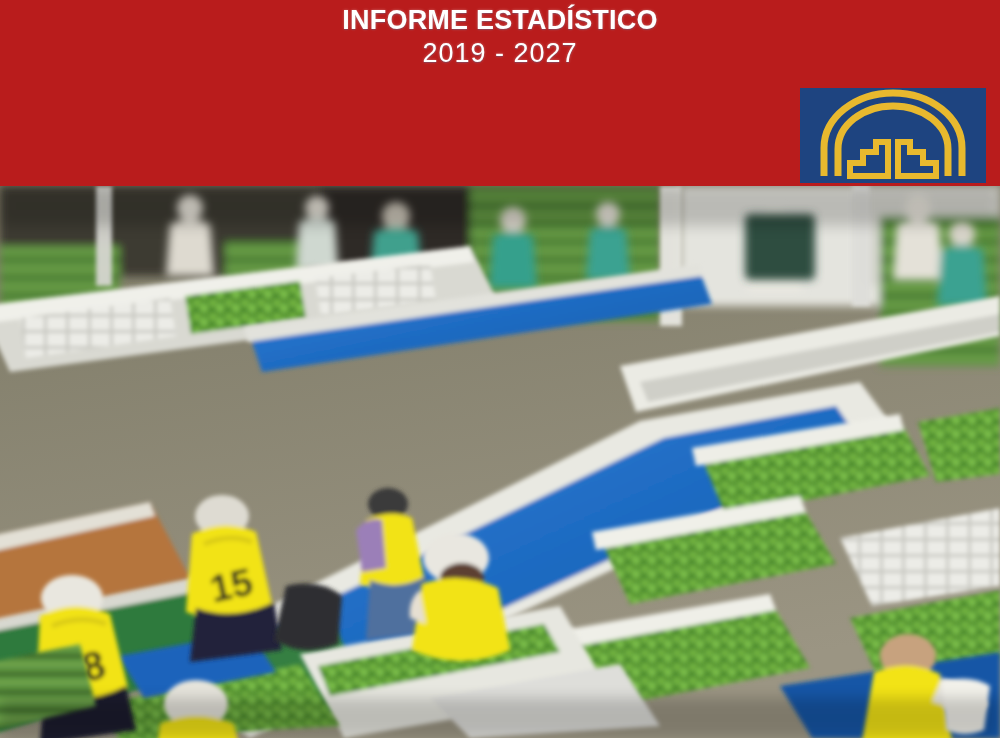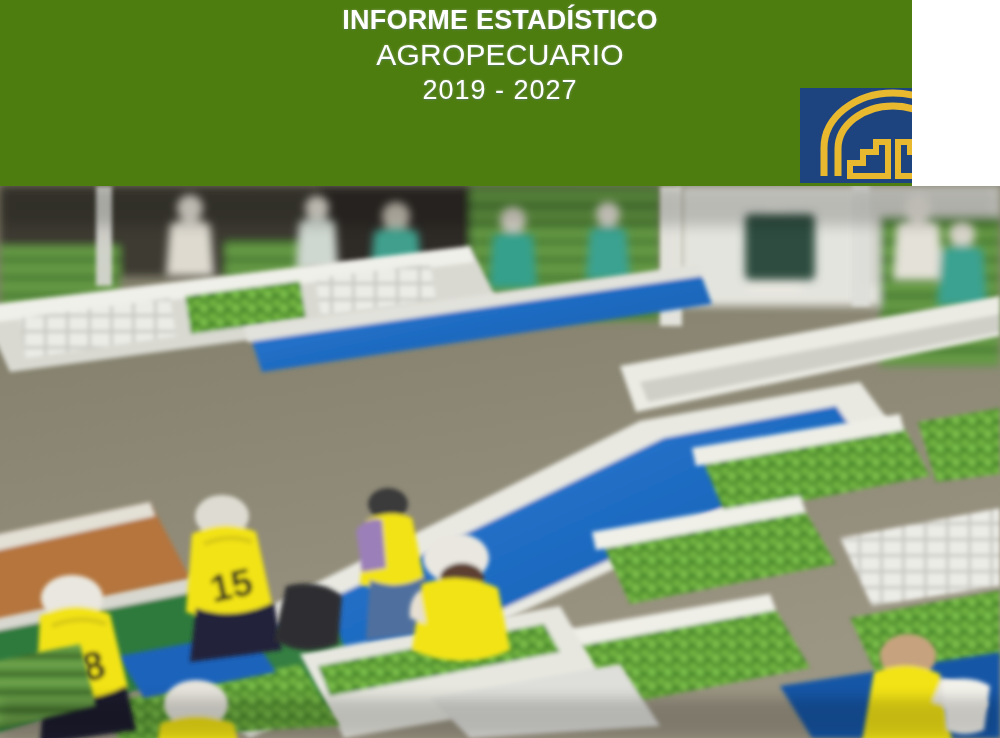--- a/index.html
+++ b/index.html
@@ -8,22 +8,22 @@
 
   .page{
     position:relative;
     width:1000px;height:738px;
     overflow:hidden;
     background:#ffffff;
   }
 
   
   .header{
-    position:absolute;left:0;top:0;width:912px;height:186px;
-    background:#4d7c0f;
+    position:absolute;left:0;top:0;width:1000px;height:186px;
+    background:#b91c1c;
     overflow:hidden;
   }
   .header-titles{
     position:absolute;left:0;top:0;width:1000px;
     text-align:center;
     padding-top:4px;
     box-sizing:border-box;
   }
   .t-line{
     color:#ffffff;
@@ -56,21 +56,20 @@
 </style>
 </head>
 <body>
 
 <div class="page">
 
   <div class="header">
 
     <div class="header-titles">
       <div class="t-line t1">INFORME ESTADÍSTICO</div>
-      <div class="t-line t3">AGROPECUARIO</div>
       <div class="t-line t4">2019 - 2027</div>
     </div>
 
     <div class="logo">
       <svg viewBox="0 0 186 95" xmlns="http://www.w3.org/2000/svg">
         <rect x="0" y="0" width="186" height="95" fill="#1e4480"></rect>
         <g fill="none" stroke="#e8b92e" stroke-width="7">
 
           <path d="M 24 88 L 24 60 A 69 55 0 0 1 162 60 L 162 88"></path>
 

